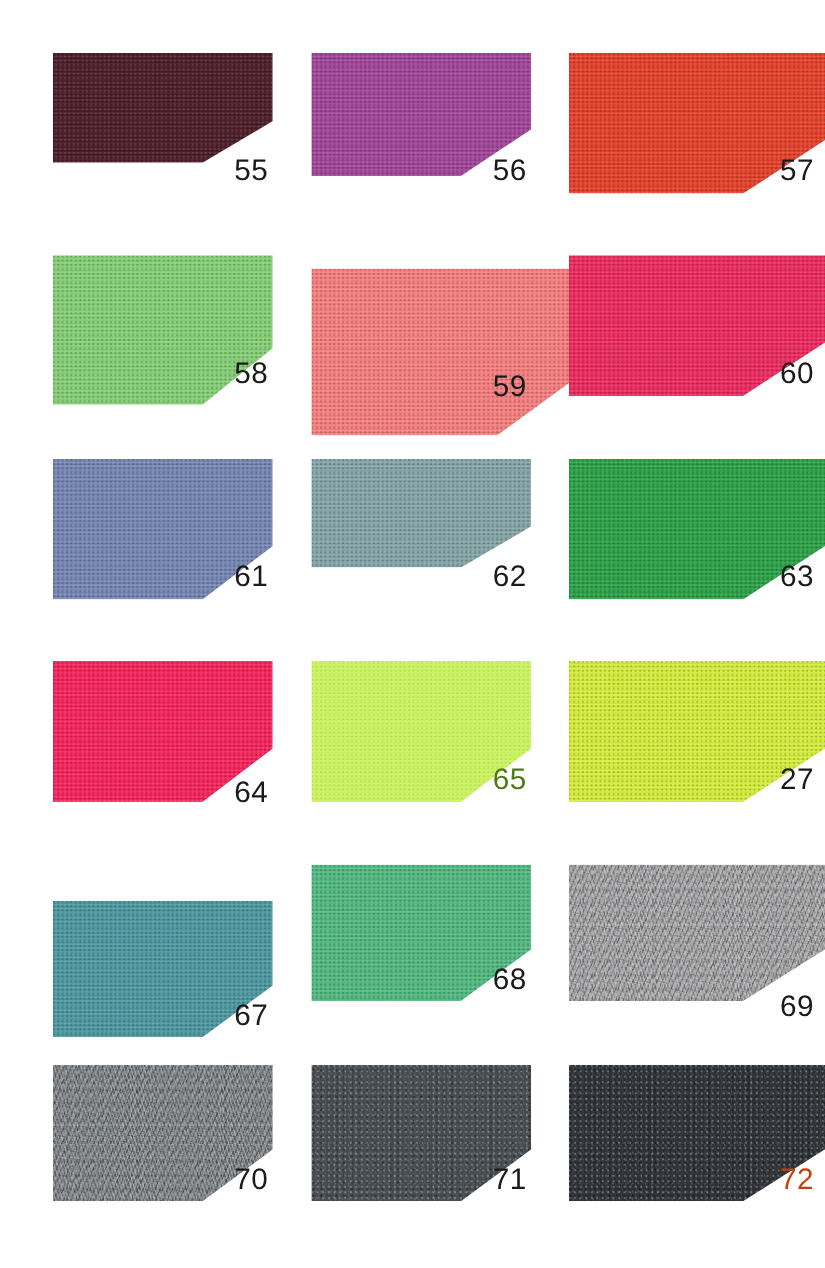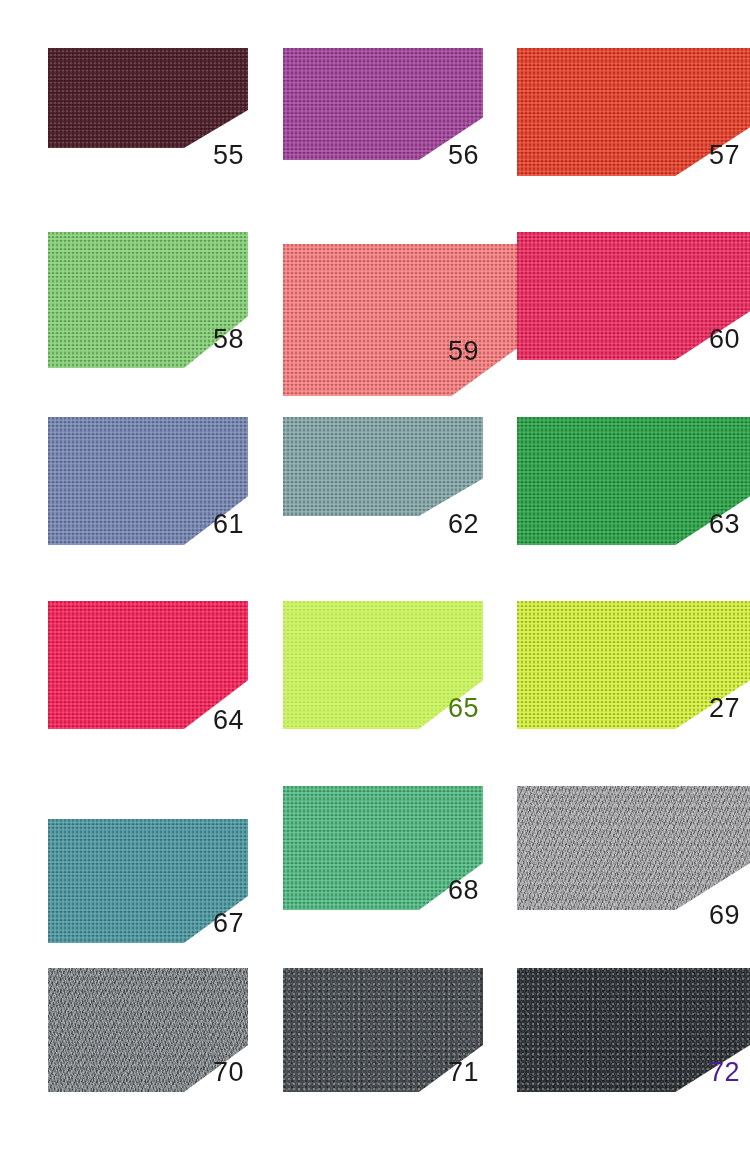--- a/index.html
+++ b/index.html
@@ -158,15 +158,15 @@
     <div class="swatch-cell" style="left: 48px; top: 968px; width: 200px; height: 124px;">
       <div class="swatch-chip tex-heather" title="medium heather grey" style="background-color: rgb(111, 117, 121);"></div>
       <div class="swatch-label" style="left: 165px; top: 91px; color: rgb(26, 26, 26);">70</div>
     </div>
     <div class="swatch-cell" style="left: 283px; top: 968px; width: 200px; height: 124px;">
       <div class="swatch-chip tex-speckle" title="charcoal heather" style="background-color: rgb(67, 72, 76);"></div>
       <div class="swatch-label" style="left: 165px; top: 91px; color: rgb(26, 26, 26);">71</div>
     </div>
     <div class="swatch-cell" style="left: 517px; top: 968px; width: 233px; height: 124px;">
       <div class="swatch-chip tex-speckle" title="near black" style="background-color: rgb(43, 47, 51);"></div>
-      <div class="swatch-label" style="left: 192px; top: 91px; color: #4c1d95;">72</div>
+      <div class="swatch-label" style="left: 192px; top: 91px; color: #c2410c;">72</div>
     </div>
   </div>
 
 </body></html>

